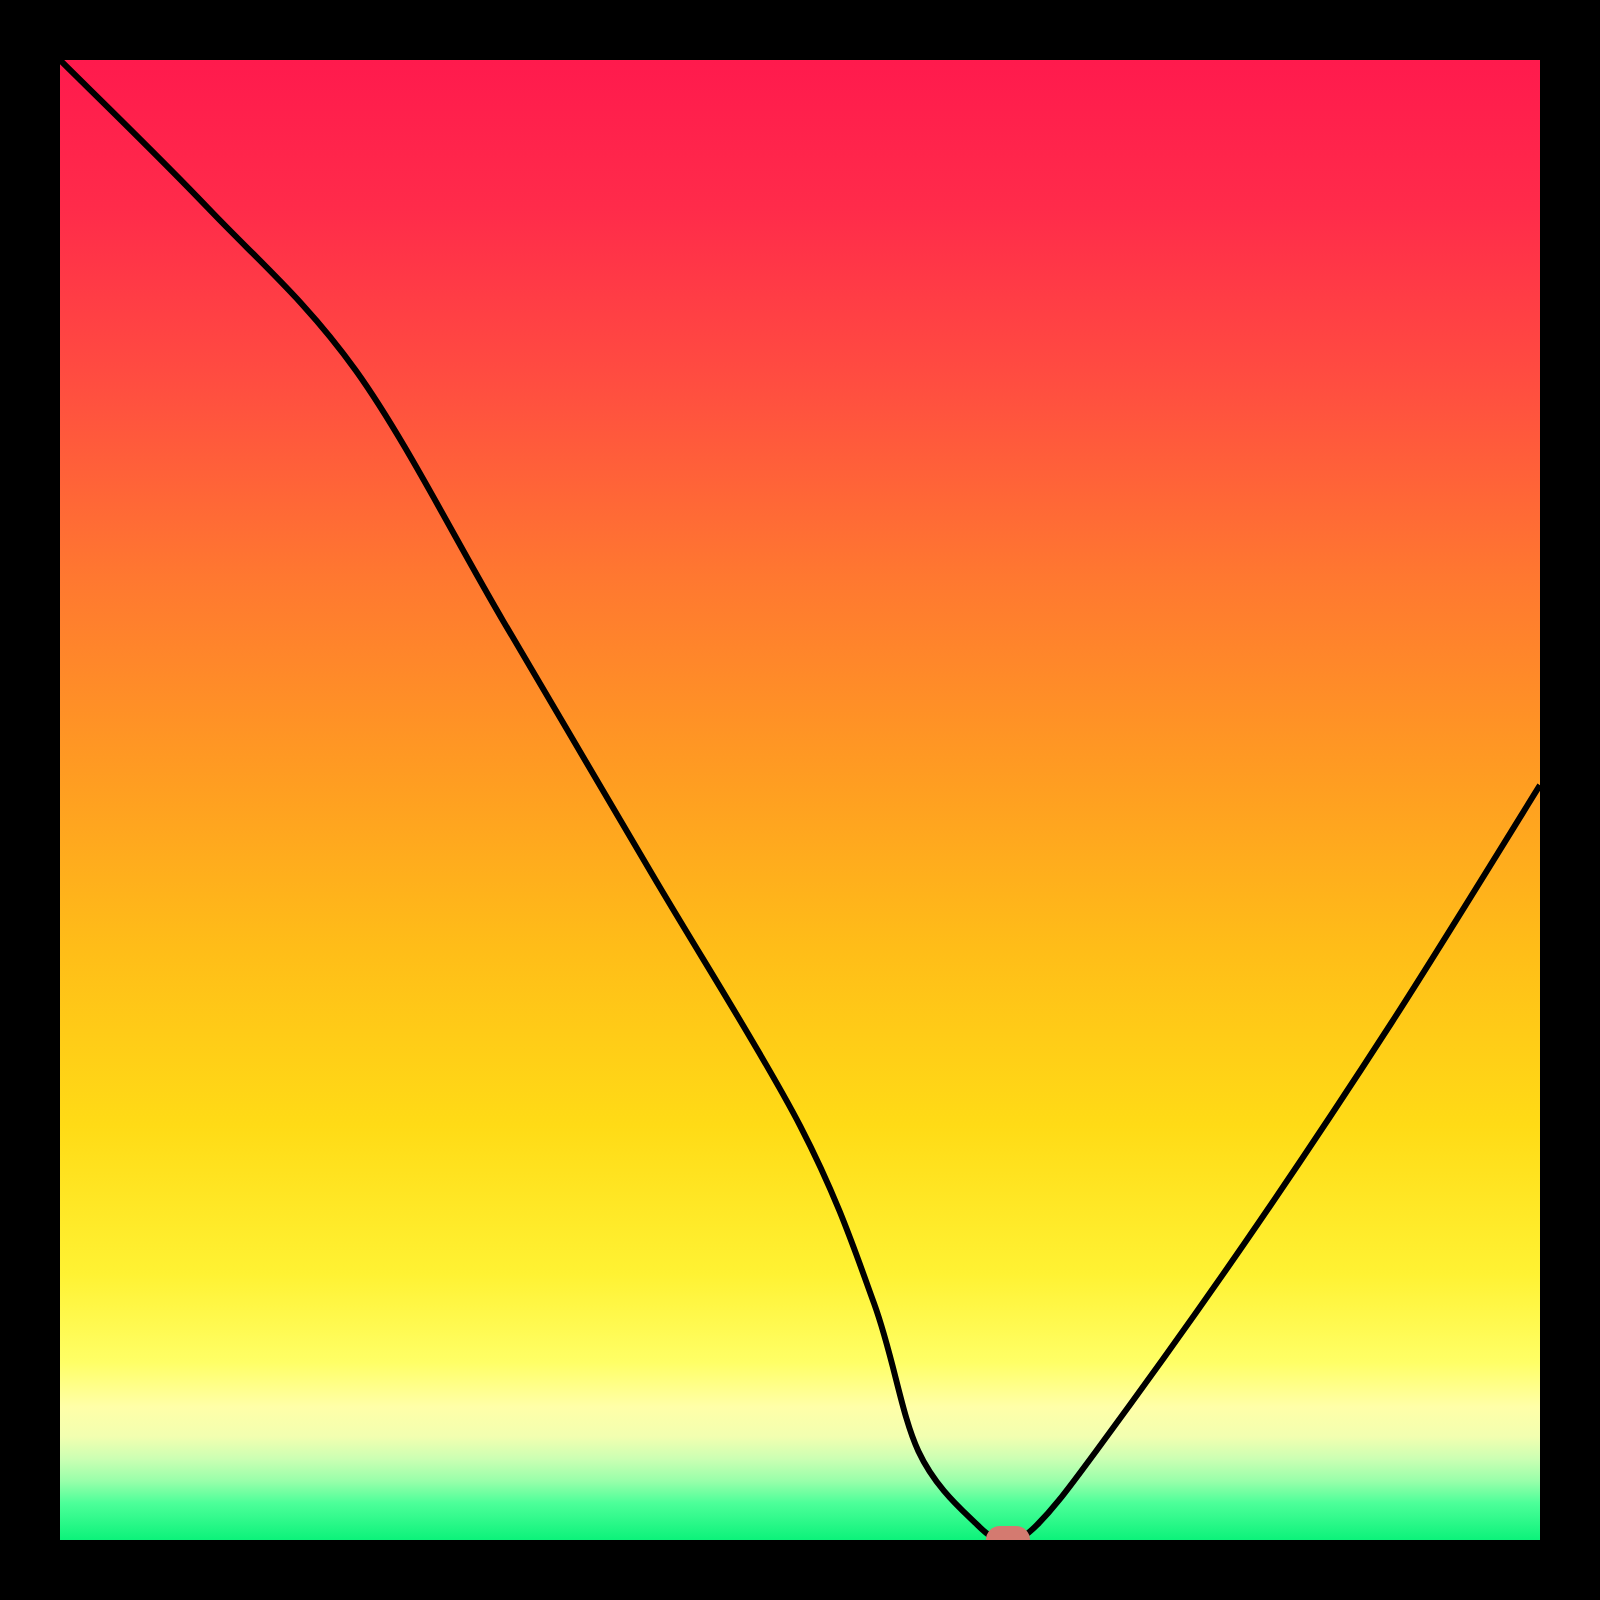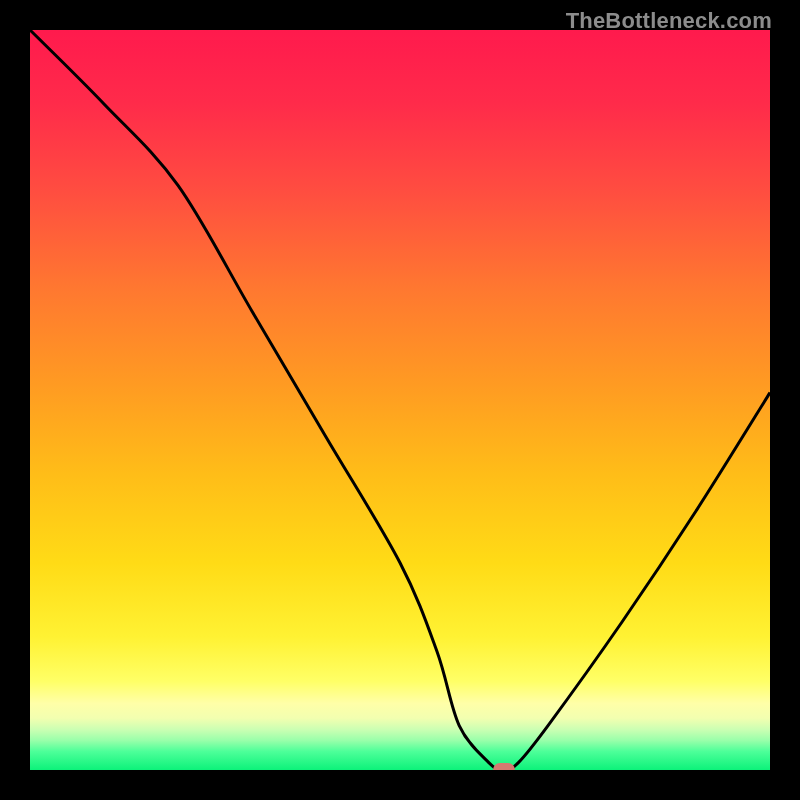--- a/index.html
+++ b/index.html
@@ -80,14 +80,13 @@
       <path fill="none" stroke="#000" stroke-width="3" d="M 0 0 C 12.333333333333334 12.333333333333334, 49.33333333333333 48.10000000000001, 74 74 C 98.66666666666667 99.89999999999999, 123.33333333333333 120.86666666666665, 148 155.39999999999998 C 172.66666666666666 189.9333333333333, 197.33333333333334 239.26666666666665, 222 281.2 C 246.66666666666666 323.1333333333333, 271.3333333333333 365.06666666666666, 296 407 C 320.6666666666667 448.93333333333334, 351.5 497.0333333333333, 370 532.8 C 388.5 568.5666666666666, 397.1333333333334 594.4666666666667, 407.00000000000006 621.6 C 416.86666666666673 648.7333333333333, 420.56666666666666 677.1, 429.2 695.6 C 437.8333333333333 714.1, 451.4 725.2, 458.8 732.6 C 466.20000000000005 740, 468.6666666666667 740, 473.6 740 C 478.53333333333336 740, 481.00000000000006 740, 488.40000000000003 732.6 C 495.8 725.2, 500.73333333333335 719.0333333333333, 518 695.6 C 535.2666666666667 672.1666666666667, 567.3333333333334 627.7666666666667, 592 592 C 616.6666666666666 556.2333333333333, 641.3333333333334 519.2333333333333, 666 481 C 690.6666666666666 442.76666666666665, 727.6666666666666 382.3333333333333, 740 362.59999999999997"></path>
     </svg>
     <div class="marker" style="left: 473.6px; top: 740px;"></div>
   </div>
 
   <div class="black-frame-t"></div>
   <div class="black-frame-b"></div>
   <div class="black-frame-l"></div>
   <div class="black-frame-r"></div>
 
-  <div class="watermark">TheBottleneck.com</div>
 </div>
 
 </body></html>

